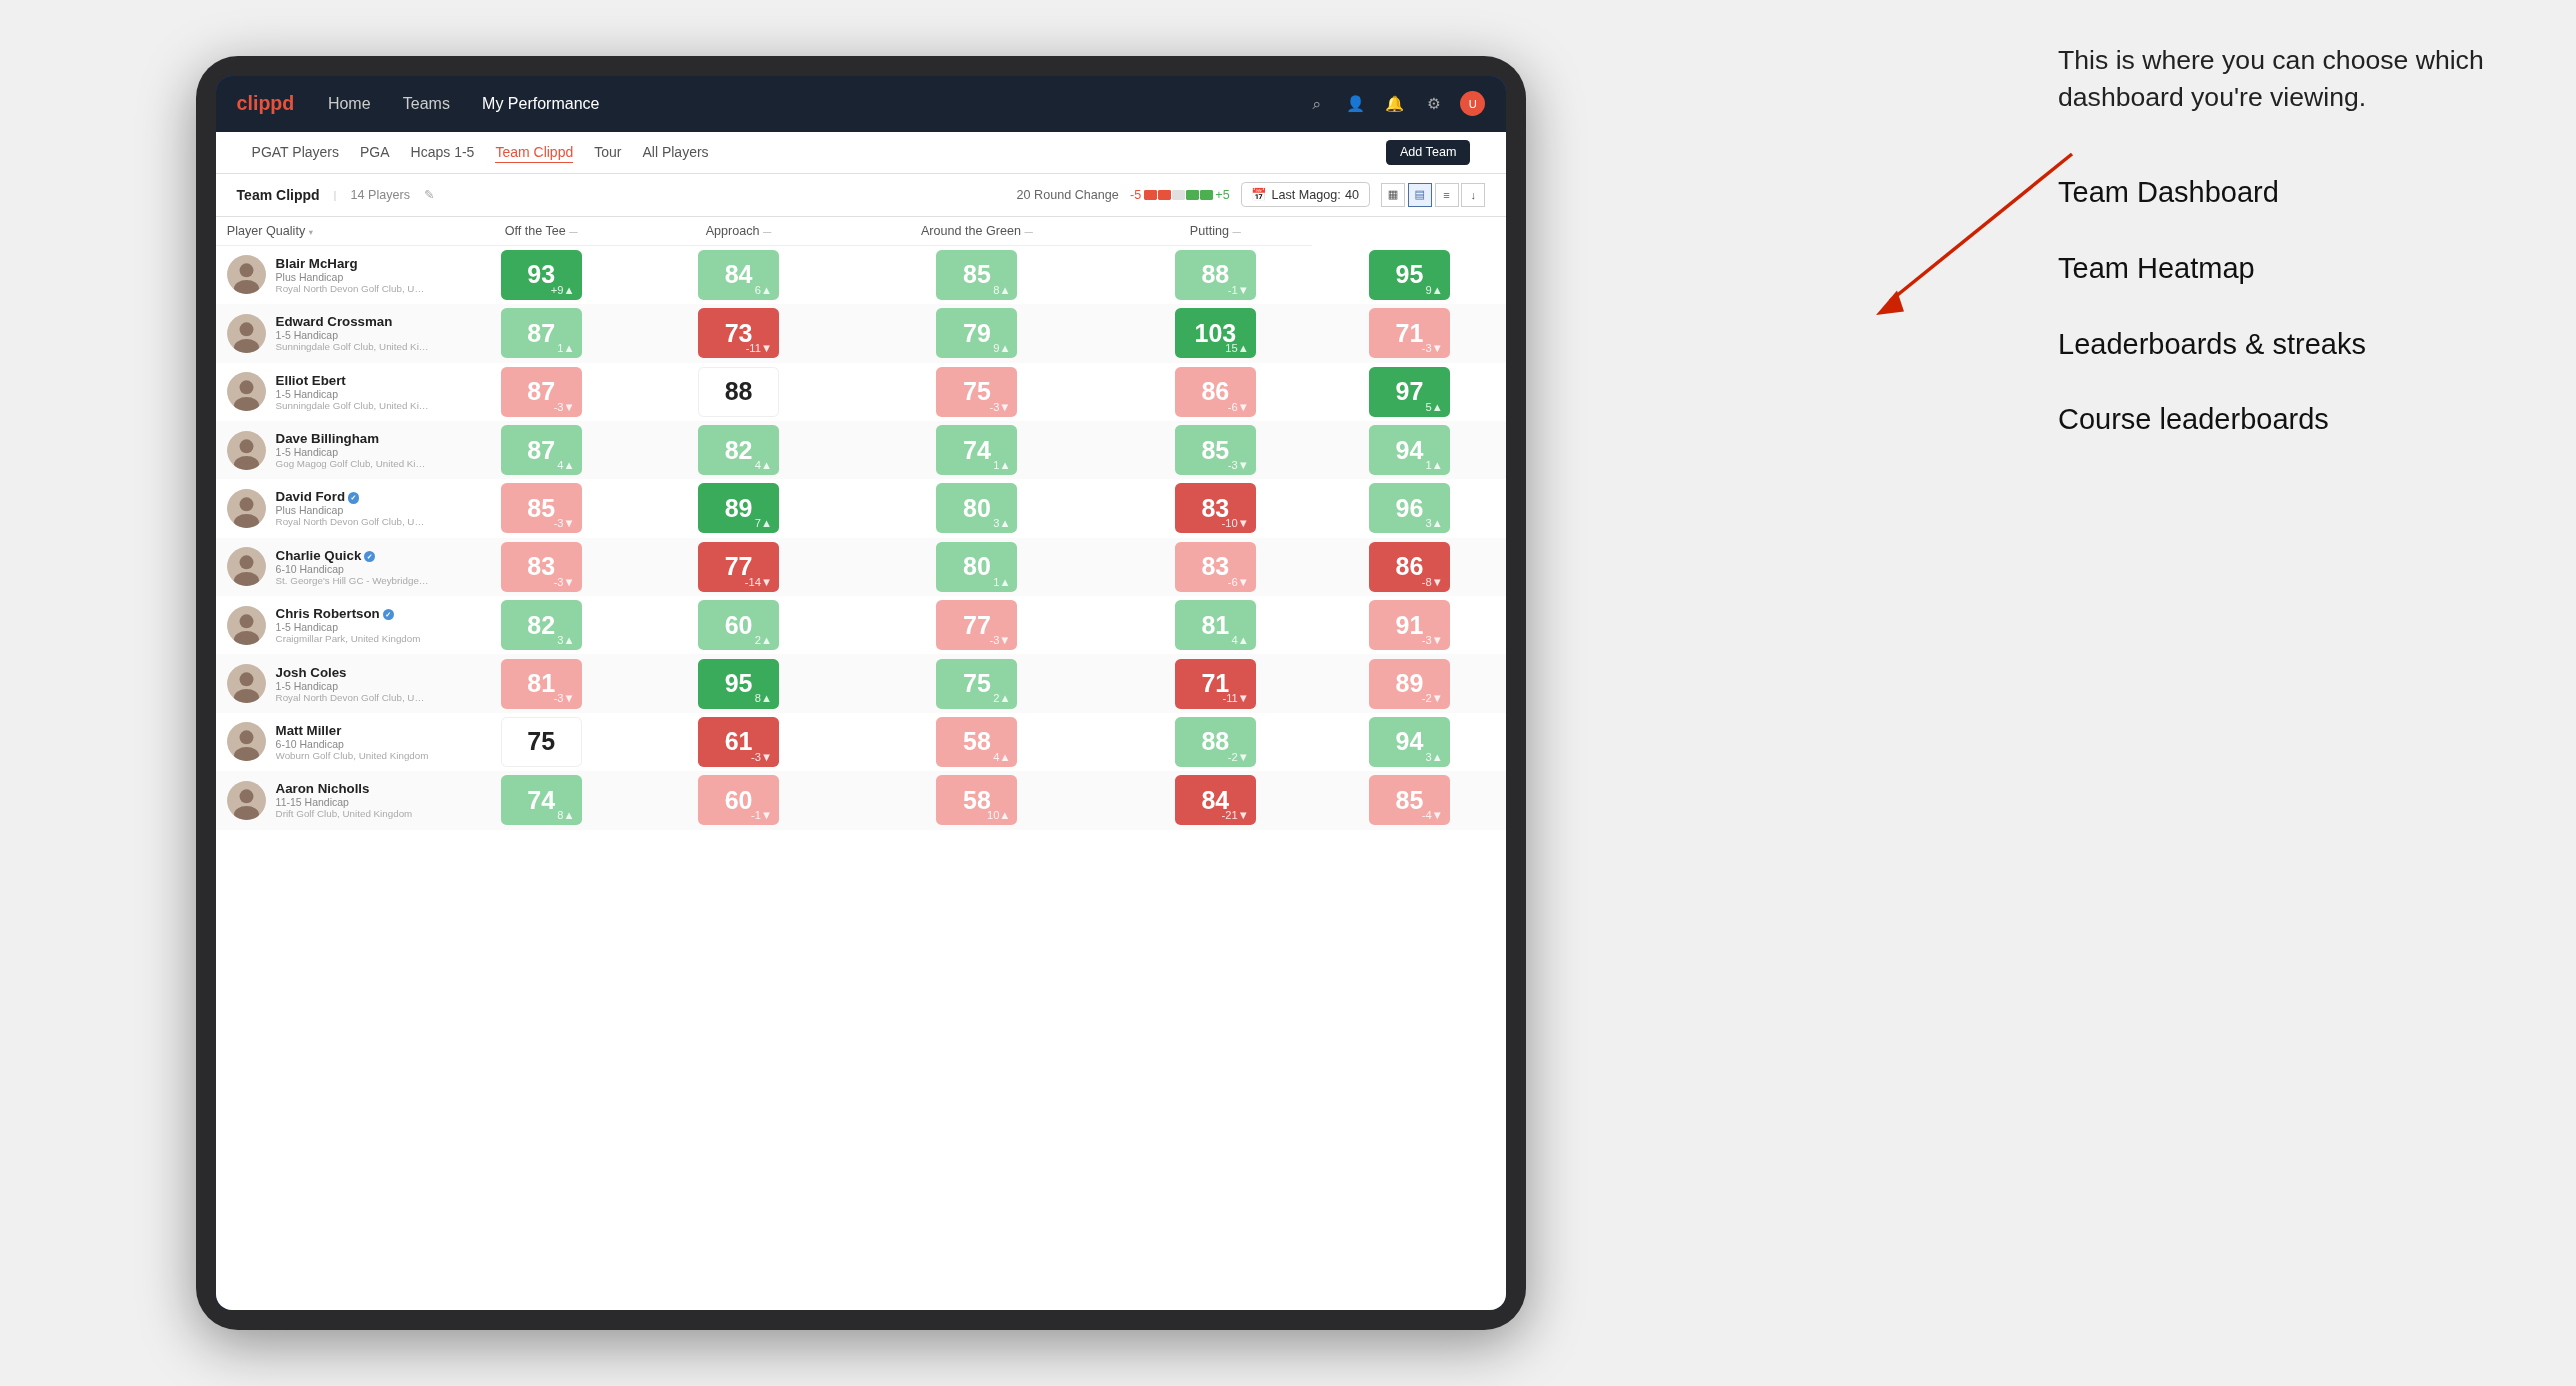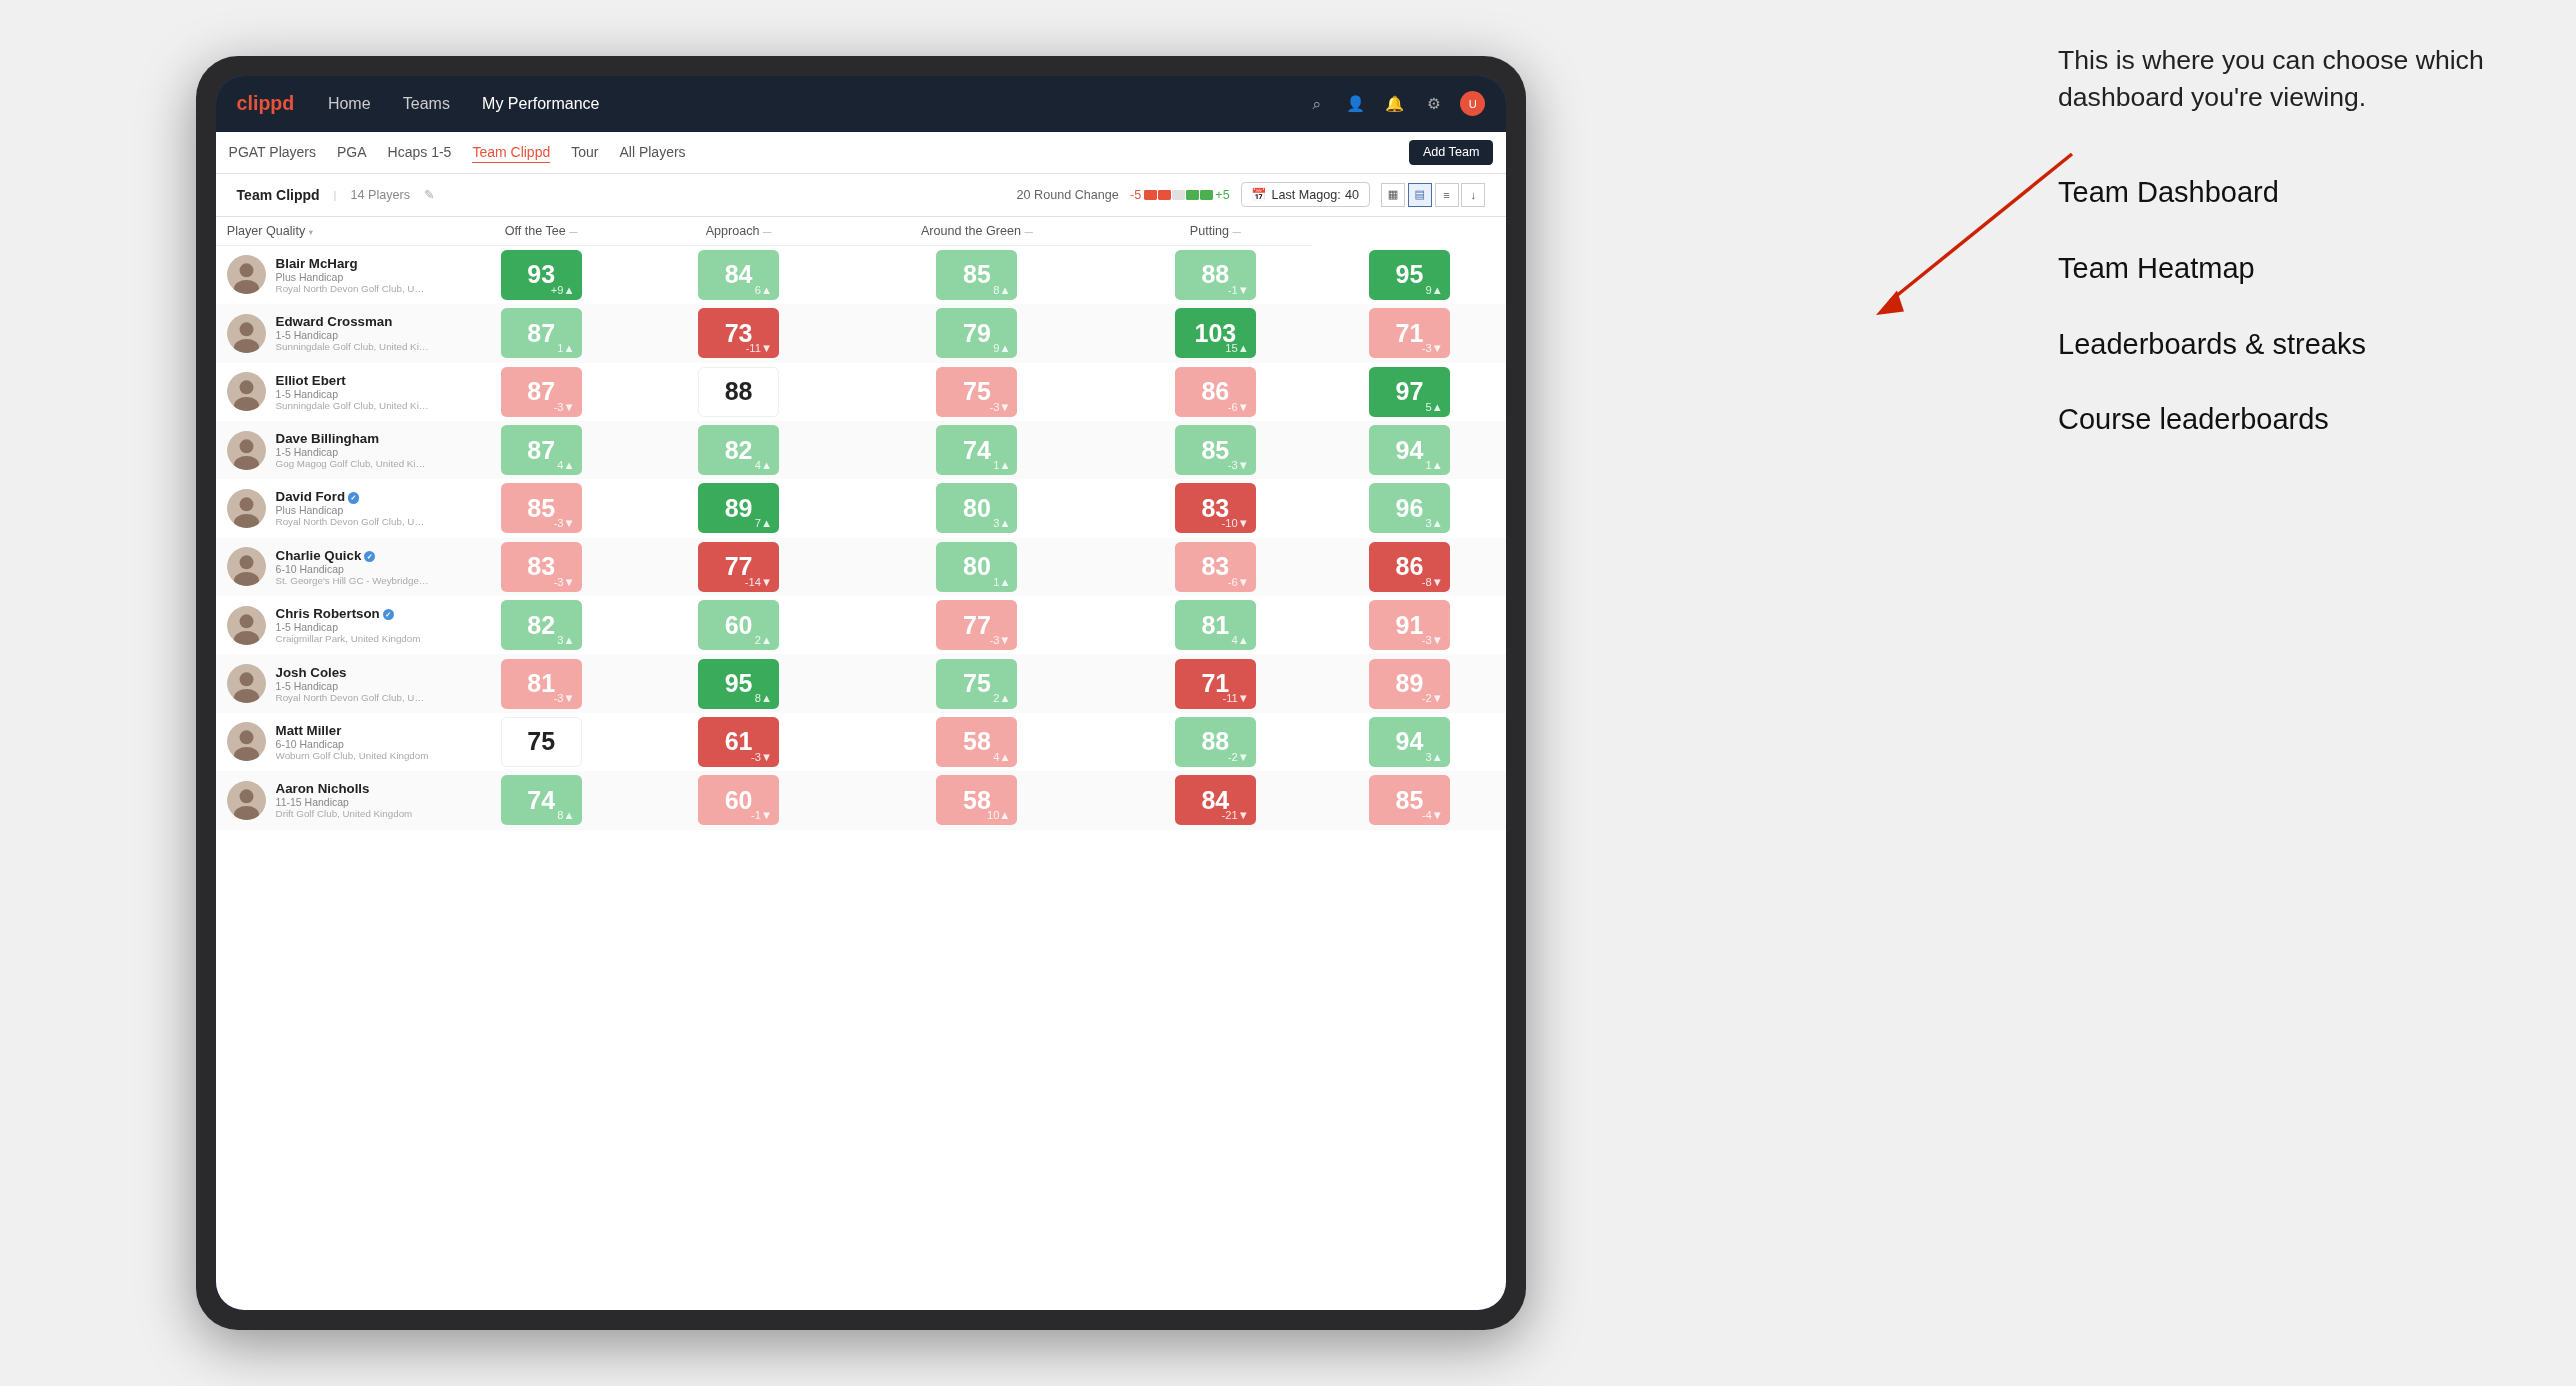--- a/index.html
+++ b/index.html
@@ -54,21 +54,21 @@
       height: 1274px;
       background: #2a2a2c;
       border-radius: 42px;
       padding: 19.6px;
       box-shadow: 0 14px 56px rgba(0,0,0,0.4);
     }
     .ipad-screen {
       width: 100%;
       height: 100%;
       background: #1d4ed8;
-      border-radius: 28px;
+      border-radius: 16px;
       overflow: hidden;
       display: flex;
       flex-direction: column;
     }
 
     
     .nav-bar {
       background: #1a2332;
       height: 56px;
       display: flex;
@@ -122,21 +122,21 @@
       color: white;
       font-size: 11.2px;
     }
 
     
     .sub-nav {
       background: #fff;
       height: 42px;
       display: flex;
       align-items: center;
-      padding: 0 13px;
+      padding: 0 36px;
       border-bottom: 0.7px solid #e0e0e0;
       gap: 21px;
       flex-shrink: 0;
     }
     .sub-nav-link {
       font-size: 14px;
       color: #555;
       padding: 2.8px 0;
       cursor: pointer;
       border-bottom: 1.4px solid transparent;

